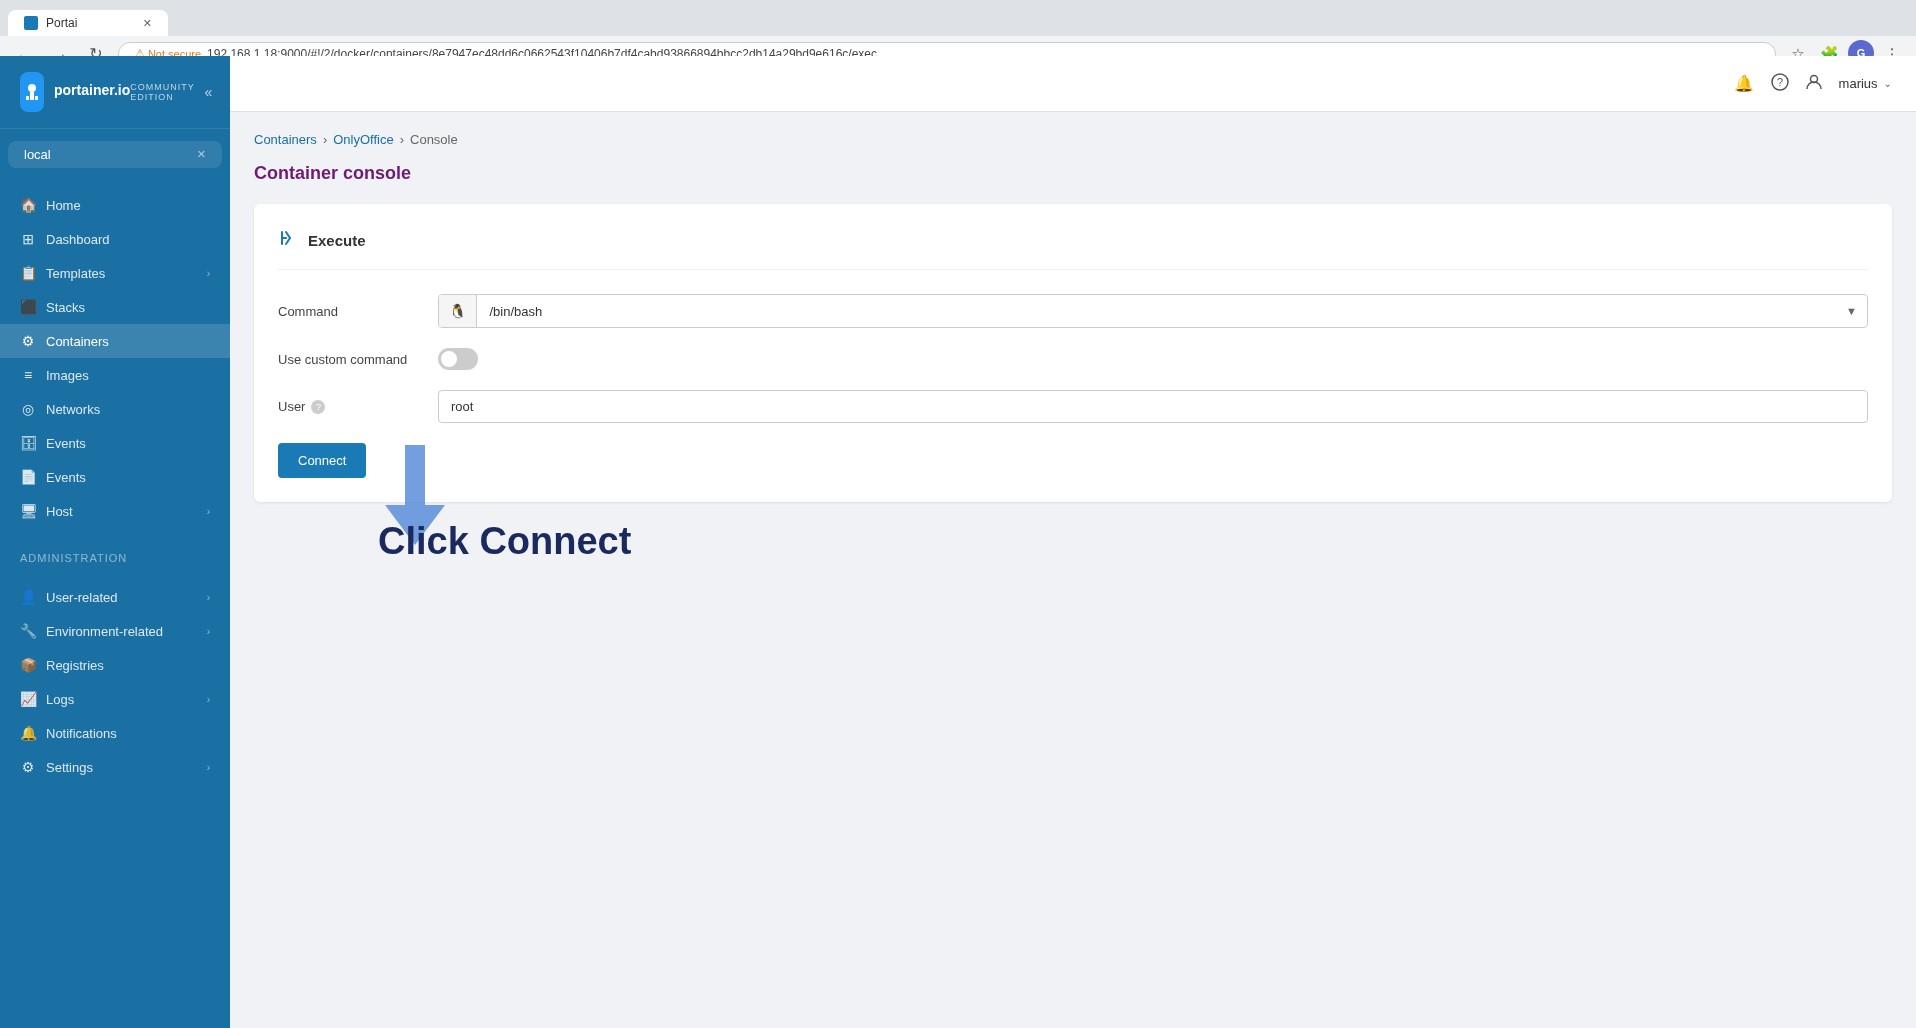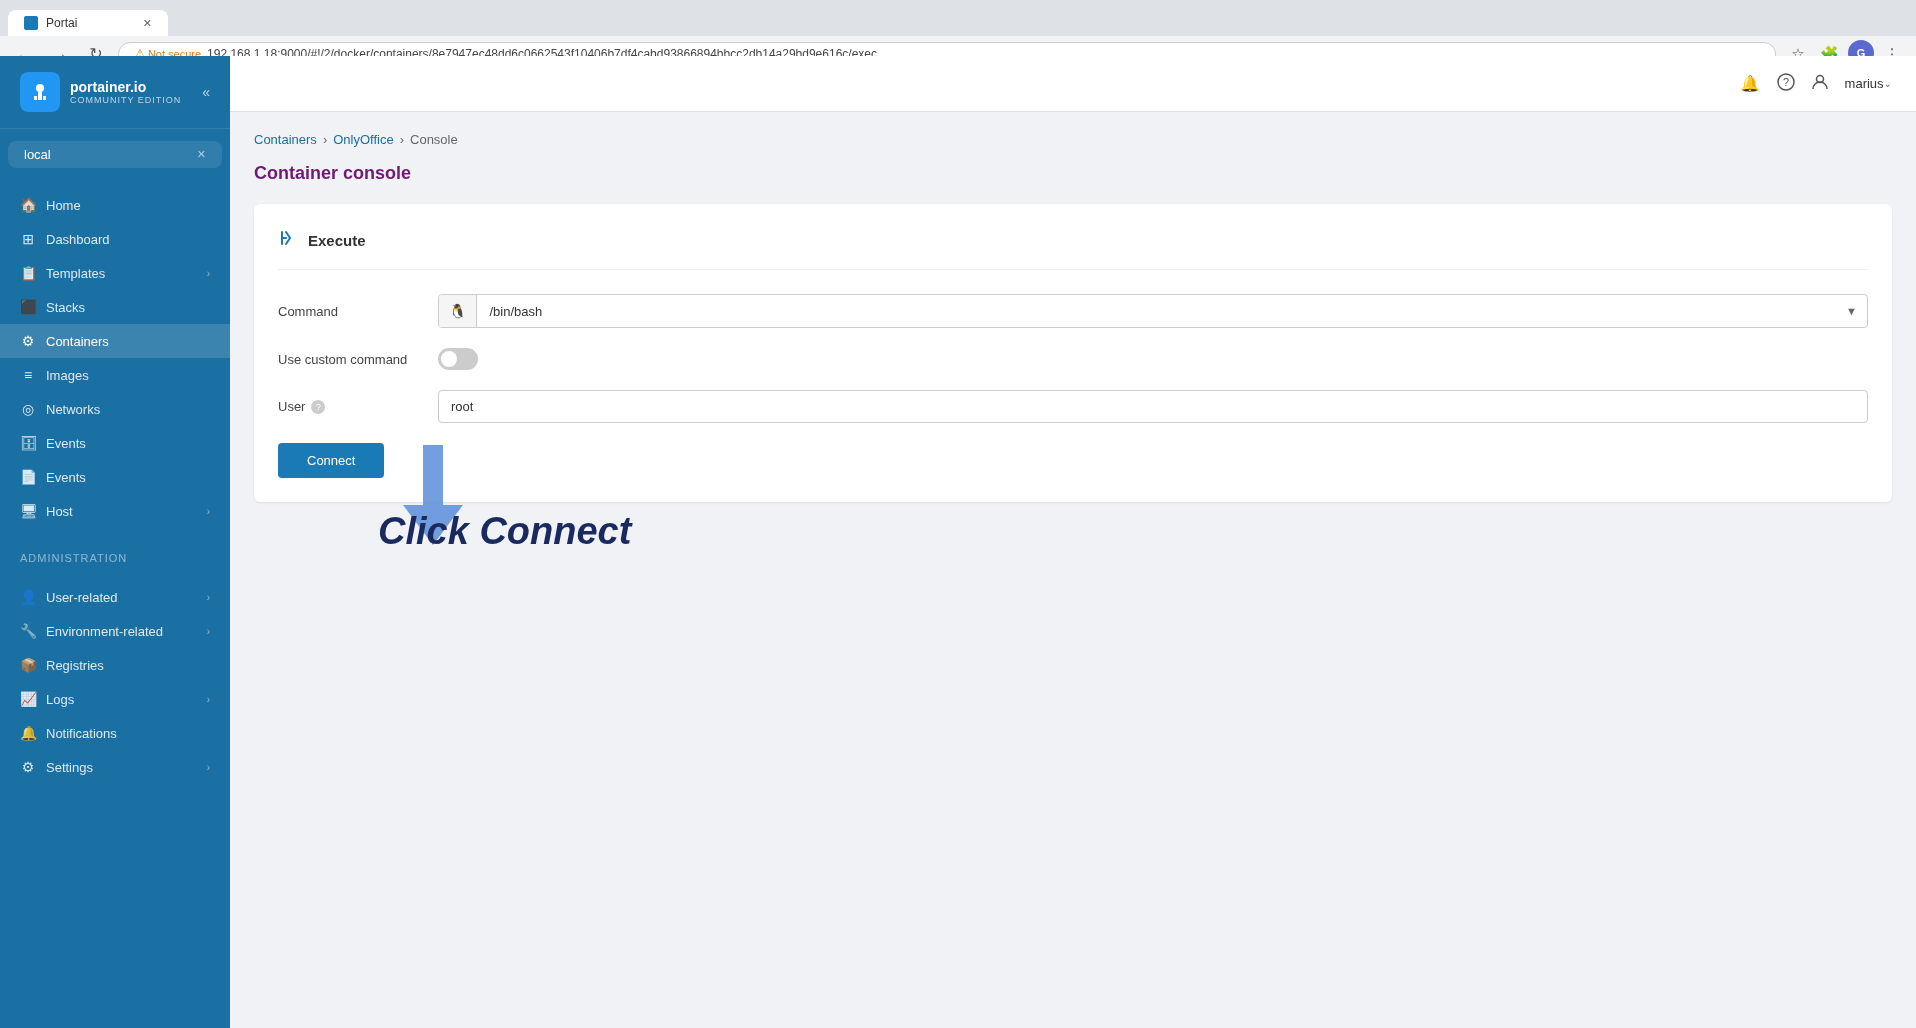--- a/index.html
+++ b/index.html
@@ -21,21 +21,21 @@
     .browser-action-btn { background: none; border: none; color: #555; font-size: 15px; cursor: pointer; padding: 4px 6px; border-radius: 50%; width: 28px; height: 28px; display: flex; align-items: center; justify-content: center; }
     .profile-icon { width: 26px; height: 26px; border-radius: 50%; background: #5a6acf; color: white; display: flex; align-items: center; justify-content: center; font-size: 11px; font-weight: bold; }
 
     
     .app-layout { display: flex; flex: 1; overflow: hidden; }
 
     
     .sidebar { width: 230px; background: #1a6fa3; color: #fff; display: flex; flex-direction: column; overflow-y: auto; flex-shrink: 0; }
     .sidebar-logo { padding: 16px 20px; display: flex; align-items: center; gap: 10px; border-bottom: 1px solid rgba(255,255,255,0.1); }
     .sidebar-logo-icon { width: 40px; height: 40px; background: #2196F3; border-radius: 8px; display: flex; align-items: center; justify-content: center; font-size: 18px; color: white; }
-    .sidebar-logo-text { display: flex; flex-direction: column; justify-content: flex-end; }
+    .sidebar-logo-text { display: flex; flex-direction: row; justify-content: flex-end; }
     .sidebar-logo-title { font-size: 14px; font-weight: bold; color: #fff; }
     .sidebar-logo-subtitle { font-size: 9px; color: rgba(255,255,255,0.7); text-transform: uppercase; letter-spacing: 1px; }
     .sidebar-collapse-btn { margin-left: auto; background: none; border: none; color: rgba(255,255,255,0.7); cursor: pointer; font-size: 14px; }
 
     .sidebar-section { padding: 8px 0; }
     .sidebar-env { padding: 6px 16px; display: flex; align-items: center; justify-content: space-between; background: rgba(255,255,255,0.1); margin: 4px 8px; border-radius: 8px; cursor: pointer; }
     .sidebar-env-name { font-size: 13px; color: #fff; font-weight: 500; }
     .sidebar-env-x { color: rgba(255,255,255,0.6); font-size: 11px; }
 
     .sidebar-item { display: flex; align-items: center; gap: 10px; padding: 9px 20px; color: rgba(255,255,255,0.85); cursor: pointer; font-size: 13px; transition: background 0.15s; }
@@ -77,31 +77,31 @@
 
     .toggle { position: relative; display: inline-block; width: 40px; height: 22px; }
     .toggle input { opacity: 0; width: 0; height: 0; }
     .toggle-slider { position: absolute; cursor: pointer; top: 0; left: 0; right: 0; bottom: 0; background: #ccc; border-radius: 22px; transition: 0.3s; }
     .toggle-slider:before { position: absolute; content: ""; height: 16px; width: 16px; left: 3px; bottom: 3px; background: white; border-radius: 50%; transition: 0.3s; }
     .toggle input:checked + .toggle-slider { background: #1a7ab5; }
     .toggle input:checked + .toggle-slider:before { transform: translateX(18px); }
 
     .text-input { width: 100%; border: 1px solid #ccc; border-radius: 4px; padding: 8px 12px; font-size: 13px; color: #333; outline: none; }
 
-    .btn-connect { background: #1a7ab5; color: #fff; border: none; border-radius: 4px; padding: 10px 29px; font-size: 13px; font-weight: 500; cursor: pointer; transition: background 0.15s; }
+    .btn-connect { background: #1a7ab5; color: #fff; border: none; border-radius: 4px; padding: 10px 20px; font-size: 13px; font-weight: 500; cursor: pointer; transition: background 0.15s; }
 
     
     .header-actions { display: flex; align-items: center; gap: 16px; }
     .header-icon-btn { background: none; border: none; color: #555; font-size: 16px; cursor: pointer; position: relative; }
-    .header-user { display: flex; align-items: center; cursor: pointer; color: #333; font-size: 13px; }
+    .header-user { display: flex; align-items: center; gap: 6px; cursor: pointer; color: #333; font-size: 13px; }
     .header-user .chevron { font-size: 10px; color: #666; }
 
     
     .annotation-container { position: relative; margin-top: 20px; }
-    .click-text { font-size: 36px; font-weight: 900; color: #1a2a5e; font-family: 'Arial Black', sans-serif; margin-top: 17px; position: absolute; left: 160px; top: 60px; white-space: nowrap; font-style: italic; }
+    .click-text { font-size: 36px; font-weight: 900; color: #1a2a5e; font-family: 'Arial Black', sans-serif; margin-top: 27px; position: absolute; left: 160px; top: 60px; white-space: nowrap; }
 
     .info-icon { display: inline-block; width: 14px; height: 14px; border-radius: 50%; background: #ccc; color: #fff; font-size: 9px; text-align: center; line-height: 14px; cursor: default; margin-left: 2px; }
   </style>
 </head>
 <body>
 
 <div class="browser-chrome">
   <div class="browser-tabs">
     <div class="browser-tab">
       <span class="tab-favicon"></span>

